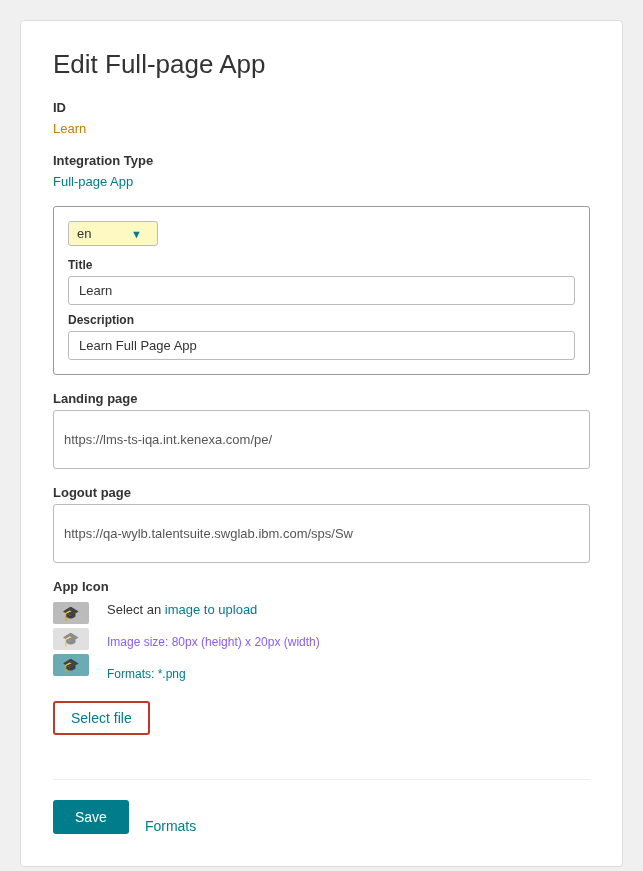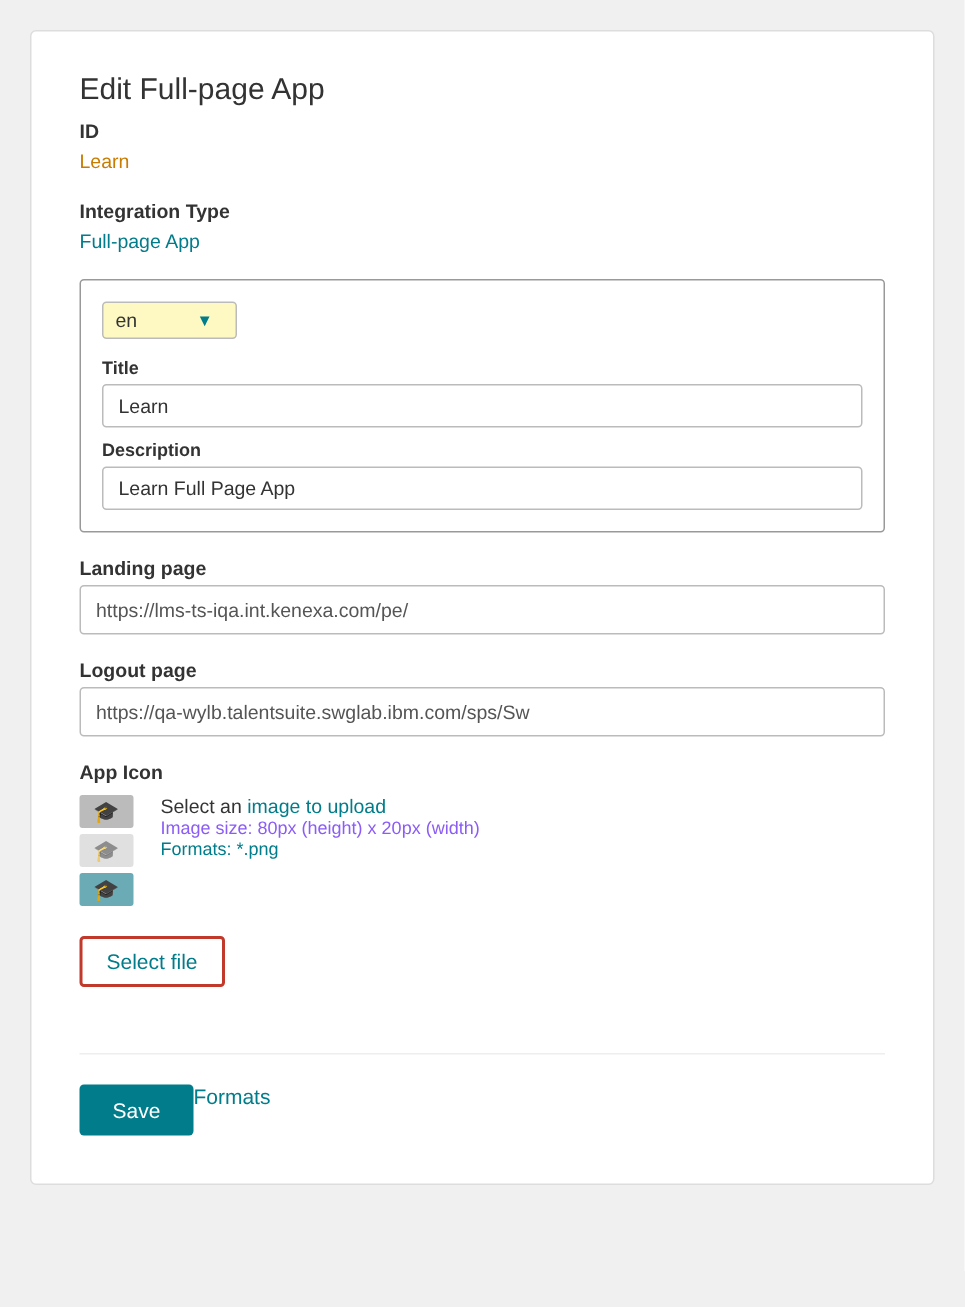--- a/index.html
+++ b/index.html
@@ -13,24 +13,24 @@
       padding: 20px;
     }
     .card {
       background: #fff;
       border: 1px solid #ddd;
       border-radius: 4px;
       width: 603px;
       padding: 28px 32px 32px 32px;
     }
     .page-title {
-      font-size: 20px;
+      font-size: 26px;
       font-weight: normal;
       color: #333;
-      margin-bottom: 8px;
+      margin-bottom: 20px;
     }
     .field-group {
       margin-bottom: 16px;
     }
     .field-label {
       font-size: 13px;
       font-weight: bold;
       color: #333;
       margin-bottom: 4px;
     }
@@ -97,21 +97,21 @@
     .input-label {
       font-size: 12px;
       font-weight: bold;
       color: #333;
       margin-bottom: 4px;
     }
     .full-input {
       width: 100%;
       border: 1px solid #bbb;
       border-radius: 3px;
-      padding: 8px 10px;
+      padding: 21px 10px;
       font-size: 13px;
       color: #555;
       outline: none;
     }
     .app-icon-section {
       margin-bottom: 20px;
     }
     .app-icon-label {
       font-size: 13px;
       font-weight: bold;
@@ -138,21 +138,21 @@
       align-items: center;
       justify-content: center;
       font-size: 14px;
     }
     .icon-item.active {
       background: #6aabb5;
     }
     .icon-text-content {
       display: flex;
       flex-direction: column;
-      gap: 0;
+      gap: 18px;
     }
     .icon-upload-text {
       font-size: 13px;
       color: #333;
     }
     .icon-upload-link {
       color: #007c8a;
       text-decoration: none;
     }
     .icon-meta {
@@ -169,21 +169,22 @@
       color: #007c8a;
       font-size: 14px;
       padding: 7px 16px;
       border-radius: 3px;
       cursor: pointer;
       font-weight: normal;
       margin-bottom: 24px;
     }
     .action-buttons {
       display: flex;
-      align-items: flex-start;
+      align-items: flex-end;
+      gap: 16px;
       margin-top: 8px;
     }
     .save-btn {
       background: #007c8a;
       color: #fff;
       border: none;
       border-radius: 3px;
       padding: 9px 22px;
       font-size: 14px;
       cursor: pointer;

